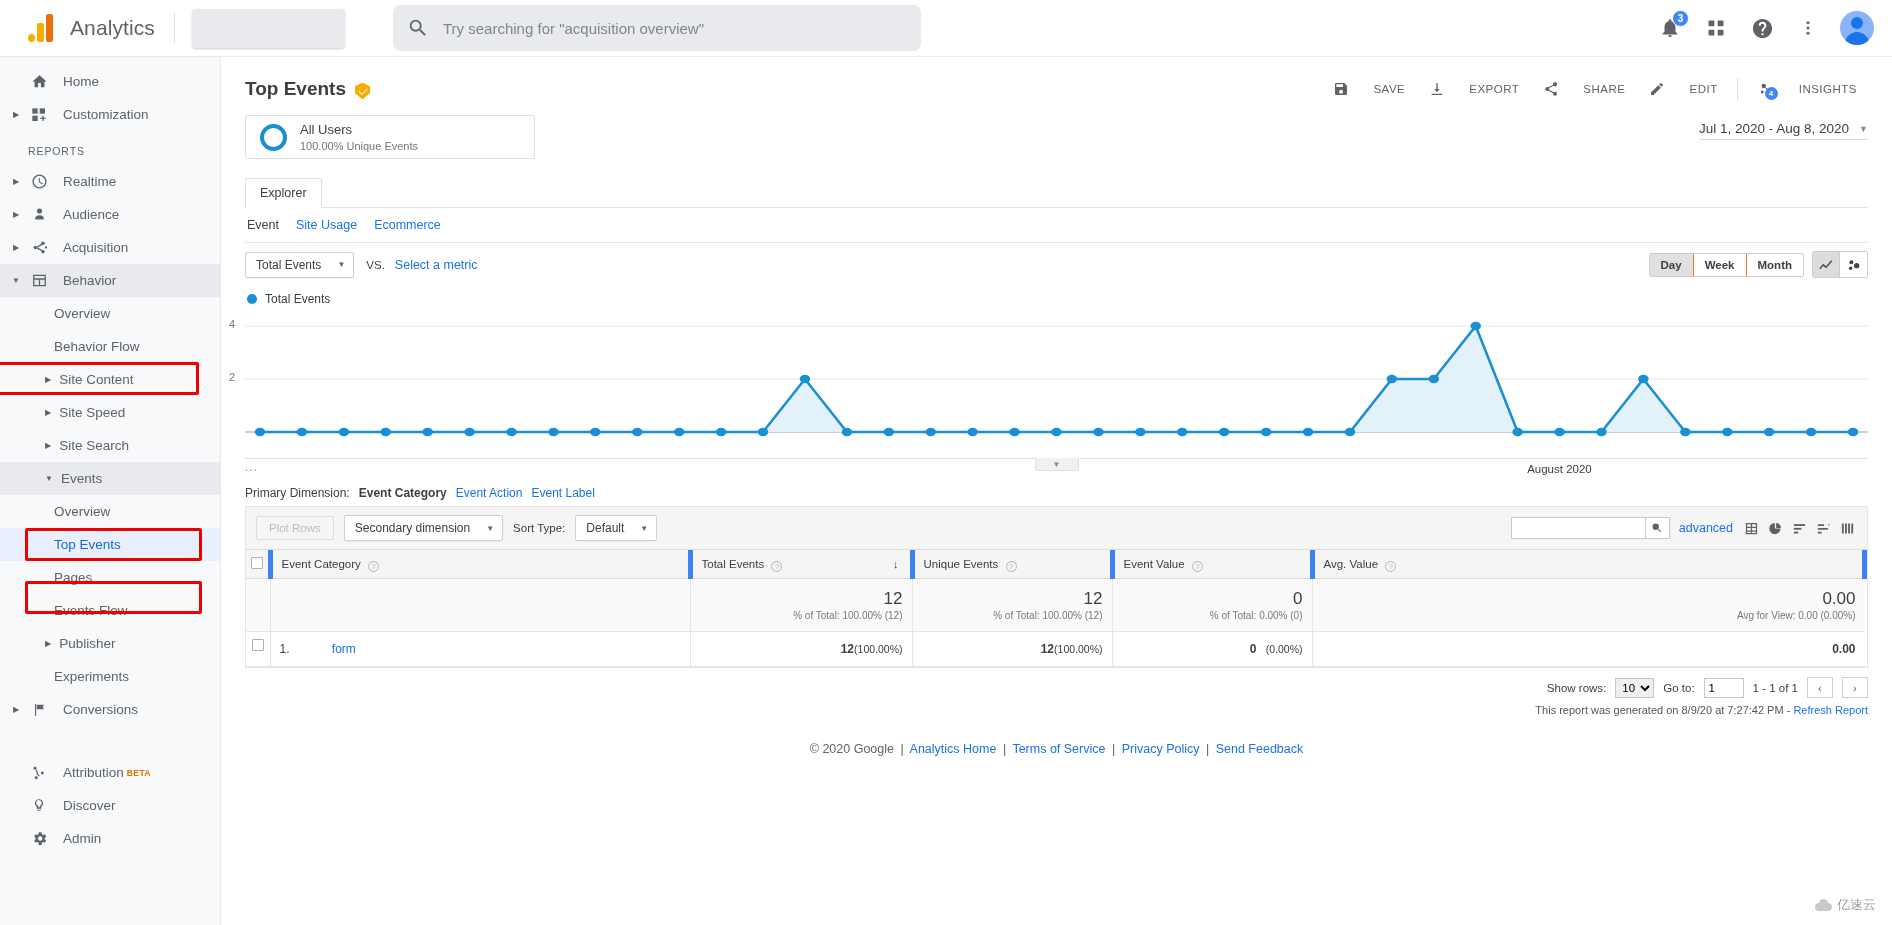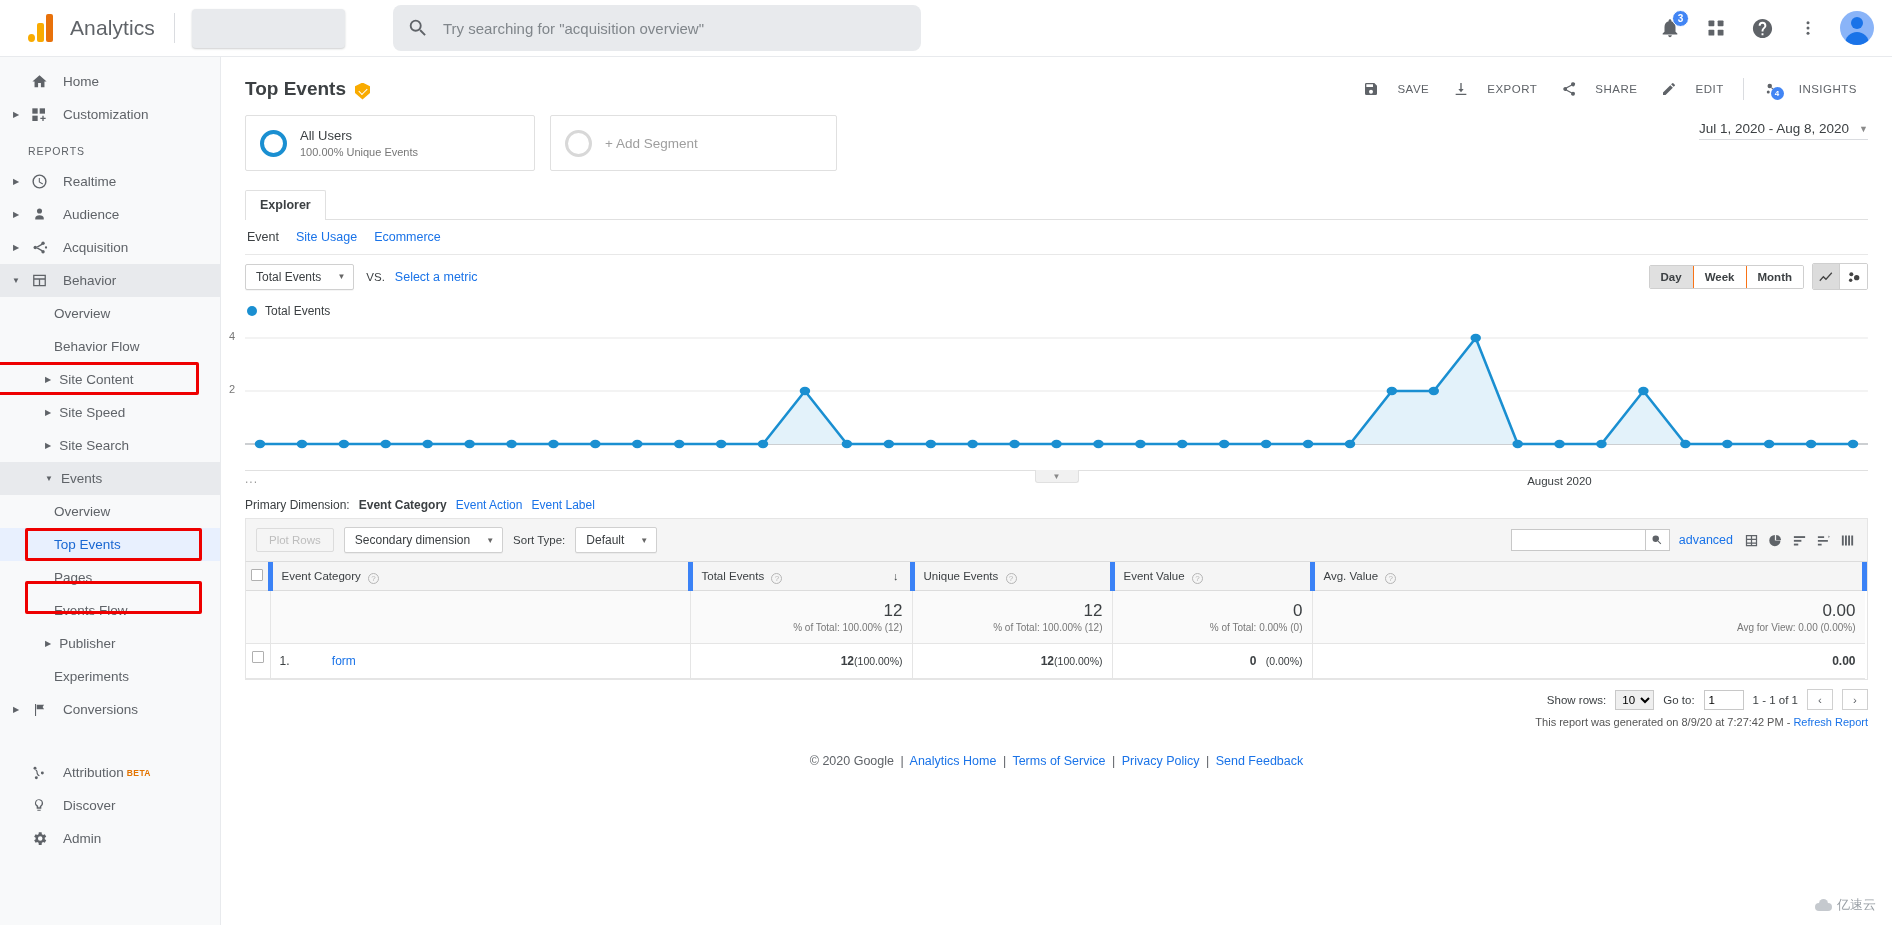--- a/index.html
+++ b/index.html
@@ -118,35 +118,35 @@
     width: 15px; height: 17px; margin-left: 9px; position: relative; top: 2px;
     background: #f9ab00; clip-path: polygon(50% 0,100% 22%,100% 62%,50% 100%,0 62%,0 22%);
     display: inline-flex; align-items: center; justify-content: center;
   }
   .shield::after {
     content: ""; width: 7px; height: 4px; border-left: 1.6px solid #fff;
     border-bottom: 1.6px solid #fff; transform: rotate(-45deg); margin-top: -2px;
   }
   .report-actions { margin-left: auto; display: flex; align-items: center; gap: 2px; }
   .act {
-    display: flex; align-items: center; gap: 18px; padding: 6px 11px;
+    display: flex; align-items: center; gap: 24px; padding: 6px 11px;
     font-size: 11.5px; color: #5f6368; letter-spacing: .5px; cursor: pointer; text-align: right;
   }
   .act svg { fill: #5f6368; }
   .act-sep { width: 1px; height: 22px; background: #dadce0; margin: 0 6px; }
   .insight-badge {
     position: absolute; right: -3px; bottom: -2px; width: 13px; height: 13px;
     background: #4285f4; border-radius: 50%; color: #fff; font-size: 8px;
     display: flex; align-items: center; justify-content: center; font-weight: bold;
   }
 
   
   .seg-row { display: flex; padding: 10px 24px 0 24px; align-items: flex-start; position: relative; }
   .seg-card {
-    width: 290px; height: 56px; border: 1px solid #e0e0e0; background: #fff;
+    width: 290px; height: 44px; border: 1px solid #e0e0e0; background: #fff;
     display: flex; align-items: center; padding: 0 14px; border-radius: 2px;
   }
   .seg-ring {
     width: 27px; height: 27px; border-radius: 50%; border: 4px solid #1a8fd1;
     margin-right: 13px; flex: none;
   }
   .seg-ring.empty { border-color: #d8d8d8; border-width: 3px; }
   .seg-name { font-size: 13px; color: #3c4043; line-height: 16px; }
   .seg-sub { font-size: 11px; color: #777; margin-top: 2px; }
   .seg-add-label { font-size: 13.5px; color: #9e9e9e; }
@@ -155,21 +155,21 @@
     margin-left: auto; display: flex; align-items: center; gap: 10px;
     font-size: 13.5px; color: #3c4043; cursor: pointer; padding-top: 6px;
     border-bottom: 1px solid #dadce0; padding-bottom: 3px; align-self: flex-start;
   }
   .date-range .arr { font-size: 9px; color: #8a8a8a; }
 
   
   .explorer-row { padding: 18px 24px 0 24px; display: flex; }
   .explorer-tab {
     border: 1px solid #e0e0e0; border-bottom: none; background: #fff;
-    padding: 7px 14px 8px 14px; font-size: 12.5px; color: #3c4043; font-weight: bold;
+    padding: 7px 14px 8px 14px; font-size: 12.5px; color: #3c4043; font-weight: normal;
     border-radius: 2px 2px 0 0; position: relative; top: 1px;
   }
   .sub-tabs {
     border-top: 1px solid #e0e0e0; margin: 0 24px; padding: 10px 0 10px 2px;
     display: flex; gap: 17px; font-size: 12.5px;
   }
   .sub-tabs .st { color: #1a73e8; cursor: pointer; }
   .sub-tabs .st.cur { color: #3c4043; cursor: default; }
 
   
@@ -602,24 +602,20 @@
         </div>
       </div>
 
       <div class="seg-row">
         <div class="seg-card">
           <div class="seg-ring"></div>
           <div>
             <div class="seg-name">All Users</div>
             <div class="seg-sub">100.00% Unique Events</div>
           </div>
-        </div>
-        <div class="seg-card add">
-          <div class="seg-ring empty"></div>
-          <div class="seg-add-label">+ Add Segment</div>
         </div>
         <div class="date-range">
           <span>Jul 1, 2020 - Aug 8, 2020</span>
           <span class="arr">▼</span>
         </div>
       </div>
 
       <div class="explorer-row">
         <div class="explorer-tab">Explorer</div>
       </div>

